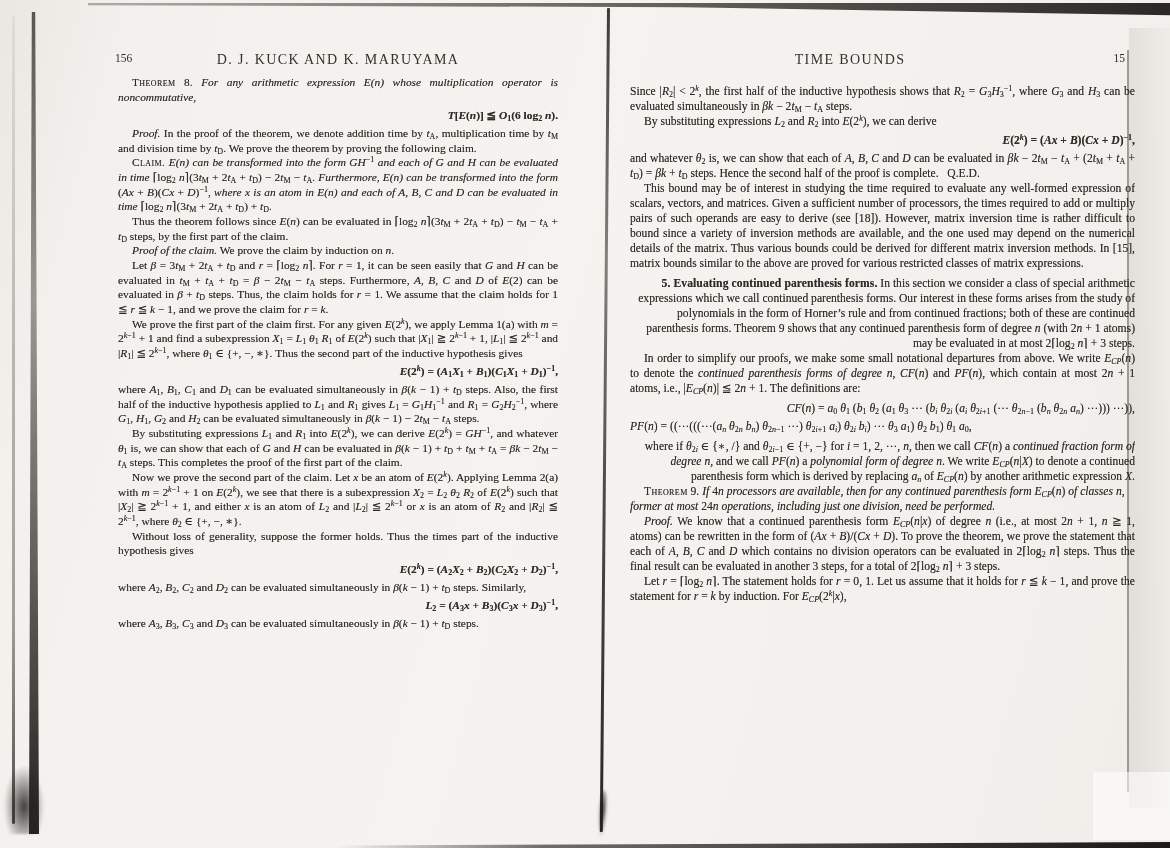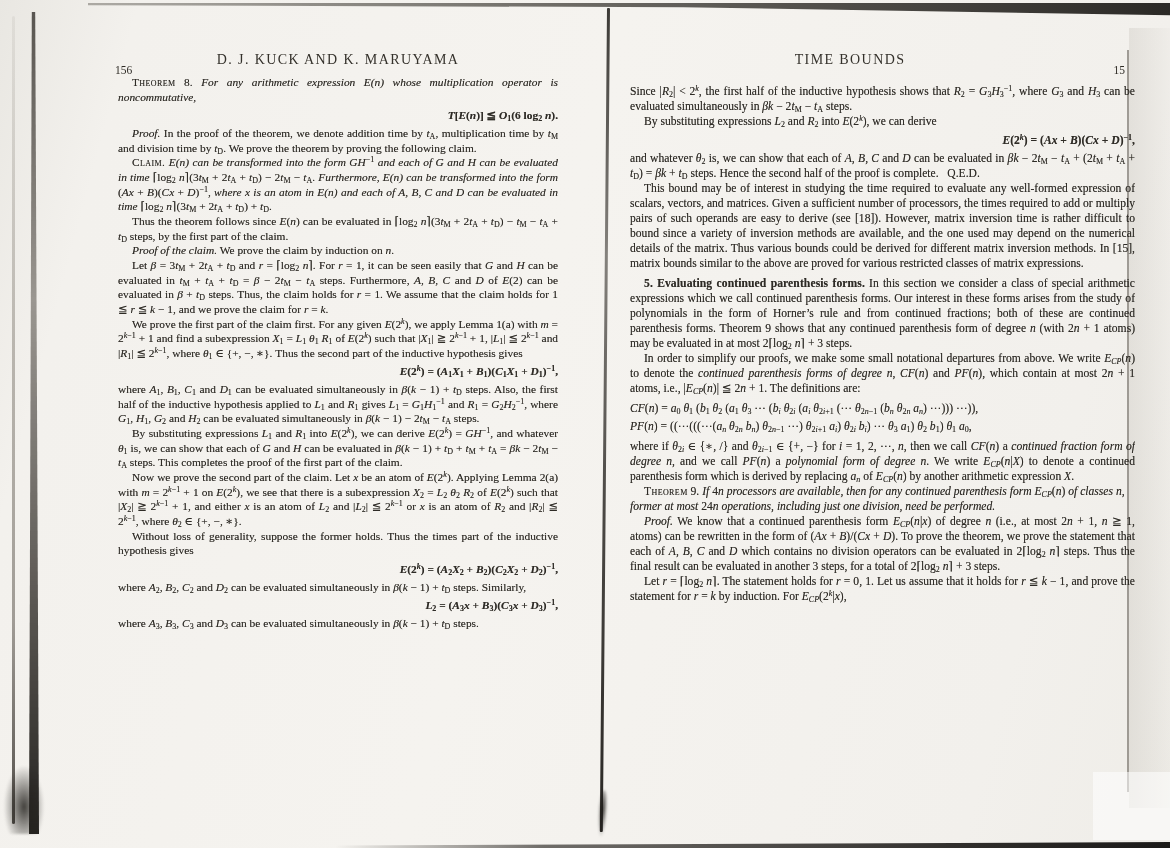--- a/index.html
+++ b/index.html
@@ -66,37 +66,37 @@
   .page { position: absolute; top: 52px; }
   .page-left  { left: 118px; width: 440px; }
   .page-right { left: 630px; width: 505px; overflow: hidden; }
 
   .head-row { position: relative; height: 14px; font-size: 11.5px; }
   .running-head {
     display: block; text-align: center;
     font-size: 14px; letter-spacing: 1.4px; color: #34312b;
   }
   .page-right .running-head { width: 440px; }
-  .page-num { position: absolute; top: 12px; }
+  .page-num { position: absolute; top: 0; }
   .page-num-left  { left: -3px; }
   .page-num-right { right: 10px; }
 
   .page-body {
     margin-top: 9px;
     font-size: 11.4px; line-height: 14.65px;
     text-align: justify;
     text-shadow: 0 0 .4px rgba(46,43,38,.55);
   }
   .page-right .page-body { margin-top: 18px; font-size: 11.6px; line-height: 15px; }
 
   .block.para { text-indent: 14px; }
   .block.para.noindent { text-indent: 0; }
   .block.eq { text-align: right; text-indent: 0; margin: 3.5px 0; font-weight: bold; }
   .block.eq-left { text-align: left; text-indent: 0; margin: 2.5px 0; }
-  .block.gap { margin-top: 5px; }
+  .block.gap { margin-top: 5px; text-align: right; }
 
   sub, sup { font-size: 8px; line-height: 0; }
   sup { vertical-align: .5em; }
   sub { vertical-align: -.22em; }
   .sc { font-variant-caps: small-caps; letter-spacing: .4px; }
   b { letter-spacing: .1px; }
 </style>
 </head>
 <body>
 

